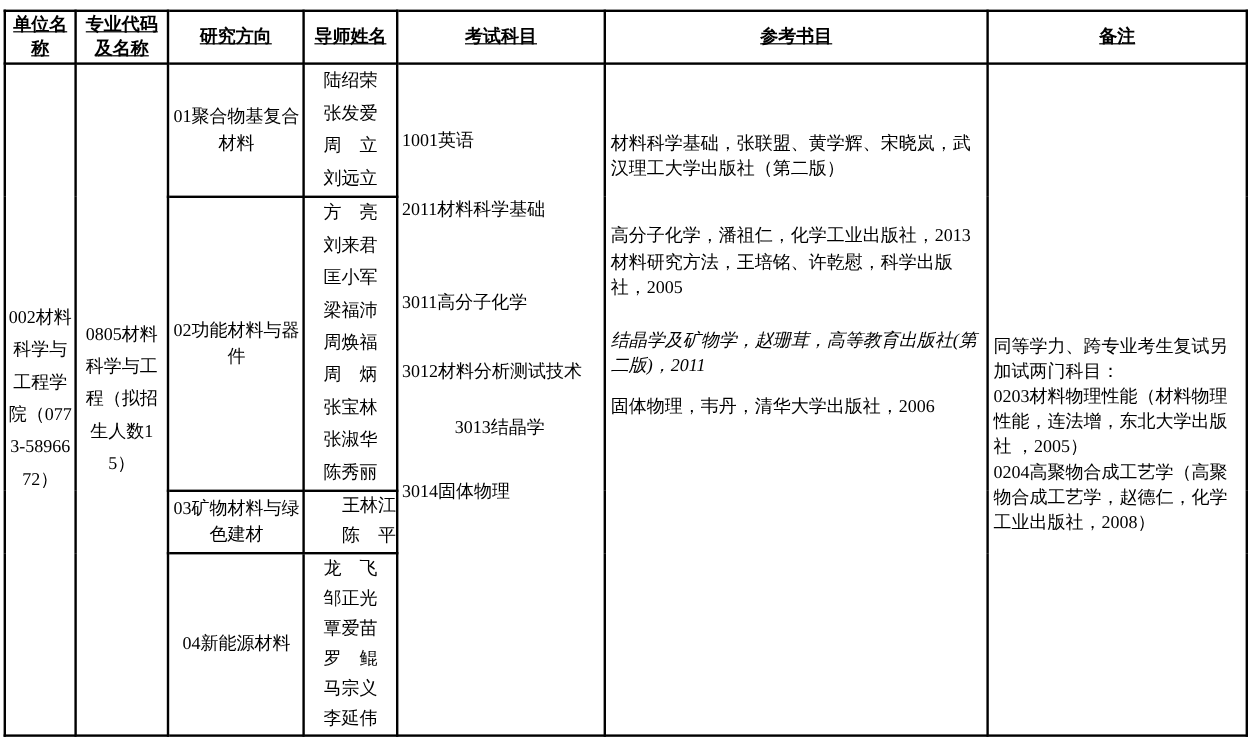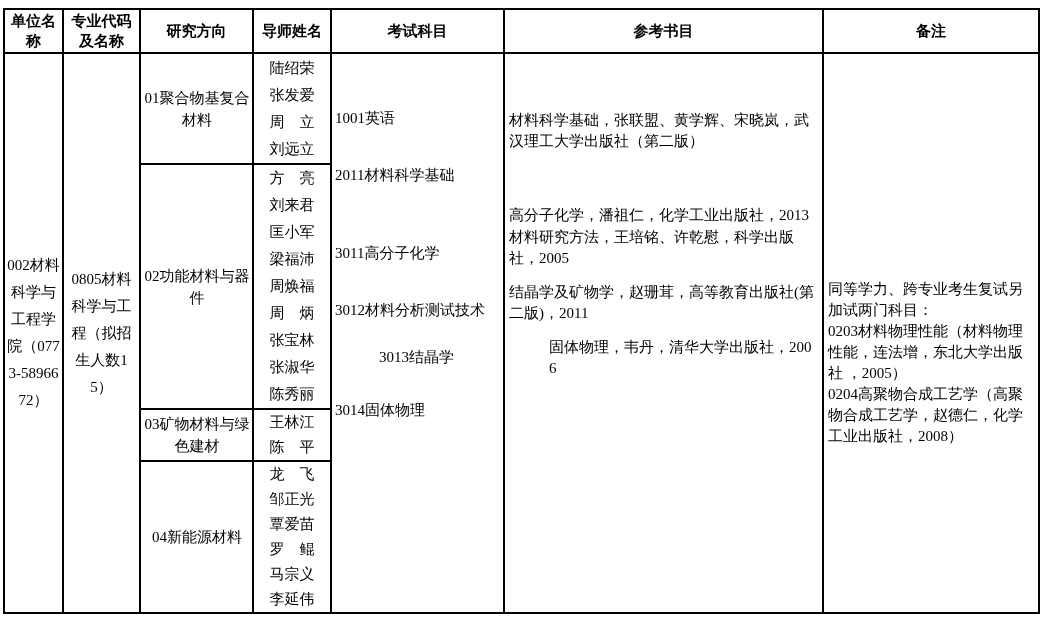--- a/index.html
+++ b/index.html
@@ -10,45 +10,45 @@
   }
   table.doc{
     position:absolute;left:3px;top:8px;
     border-collapse:collapse;table-layout:fixed;
   }
   .doc th,.doc td{
     border:2px solid #000;
     font-size:15px;font-weight:normal;
     overflow:hidden;word-break:break-all;
   }
-  tr.hdr{height:40px;}
+  tr.hdr{height:40px;text-decoration:underline;}
   tr.r1{height:111px;}
   tr.r2{height:241px;}
   tr.r3{height:50px;}
   tr.r4{height:151px;}
   .hdr th{font-weight:bold;text-align:center;vertical-align:middle;line-height:20px;padding:1px 2px;}
   td.unit,td.major{text-align:center;vertical-align:middle;line-height:27px;padding:0 2px;}
   td.dir{text-align:center;vertical-align:middle;line-height:22px;padding:0 1px 0 2px;}
   td.adv{text-align:center;vertical-align:middle;padding:0;}
   td.adv .nm{line-height:27px;}
-  tr.r3 td.adv .nm{line-height:25px;}
+  tr.r3 td.adv .nm{line-height:25px;text-align:right;}
   tr.r4 td.adv .nm{line-height:25px;}
   td.exam{vertical-align:top;text-align:left;padding:0 2px 0 3px;line-height:20px;}
   .ex0{margin-top:54px;}
   .ex1{margin-top:37px;}
   .ex2{margin-top:58px;}
   .ex3{margin-top:37px;}
   .ex4{margin-top:27px;margin-left:44px;}
   .ex5{margin-top:33px;}
   td.books{vertical-align:top;text-align:left;padding:0 4px;line-height:21px;}
   .bk0{margin-top:56px;}
-  .bk1{margin-top:53px;}
+  .bk1{margin-top:35px;}
   .bk2{margin-top:1px;}
-  .bk3{margin-top:13px;}
-  .bk4{margin-top:13px;margin-left:40px;}
+  .bk3{margin-top:23px;font-style:italic;}
+  .bk4{margin-top:13px;}
   td.remarks{vertical-align:top;text-align:left;padding:225px 4px 0 4px;line-height:21px;}
 </style>
 </head>
 <body>
 
 <table class="doc">
   <colgroup>
     <col style="width:59px">
     <col style="width:77px">
     <col style="width:113px">

